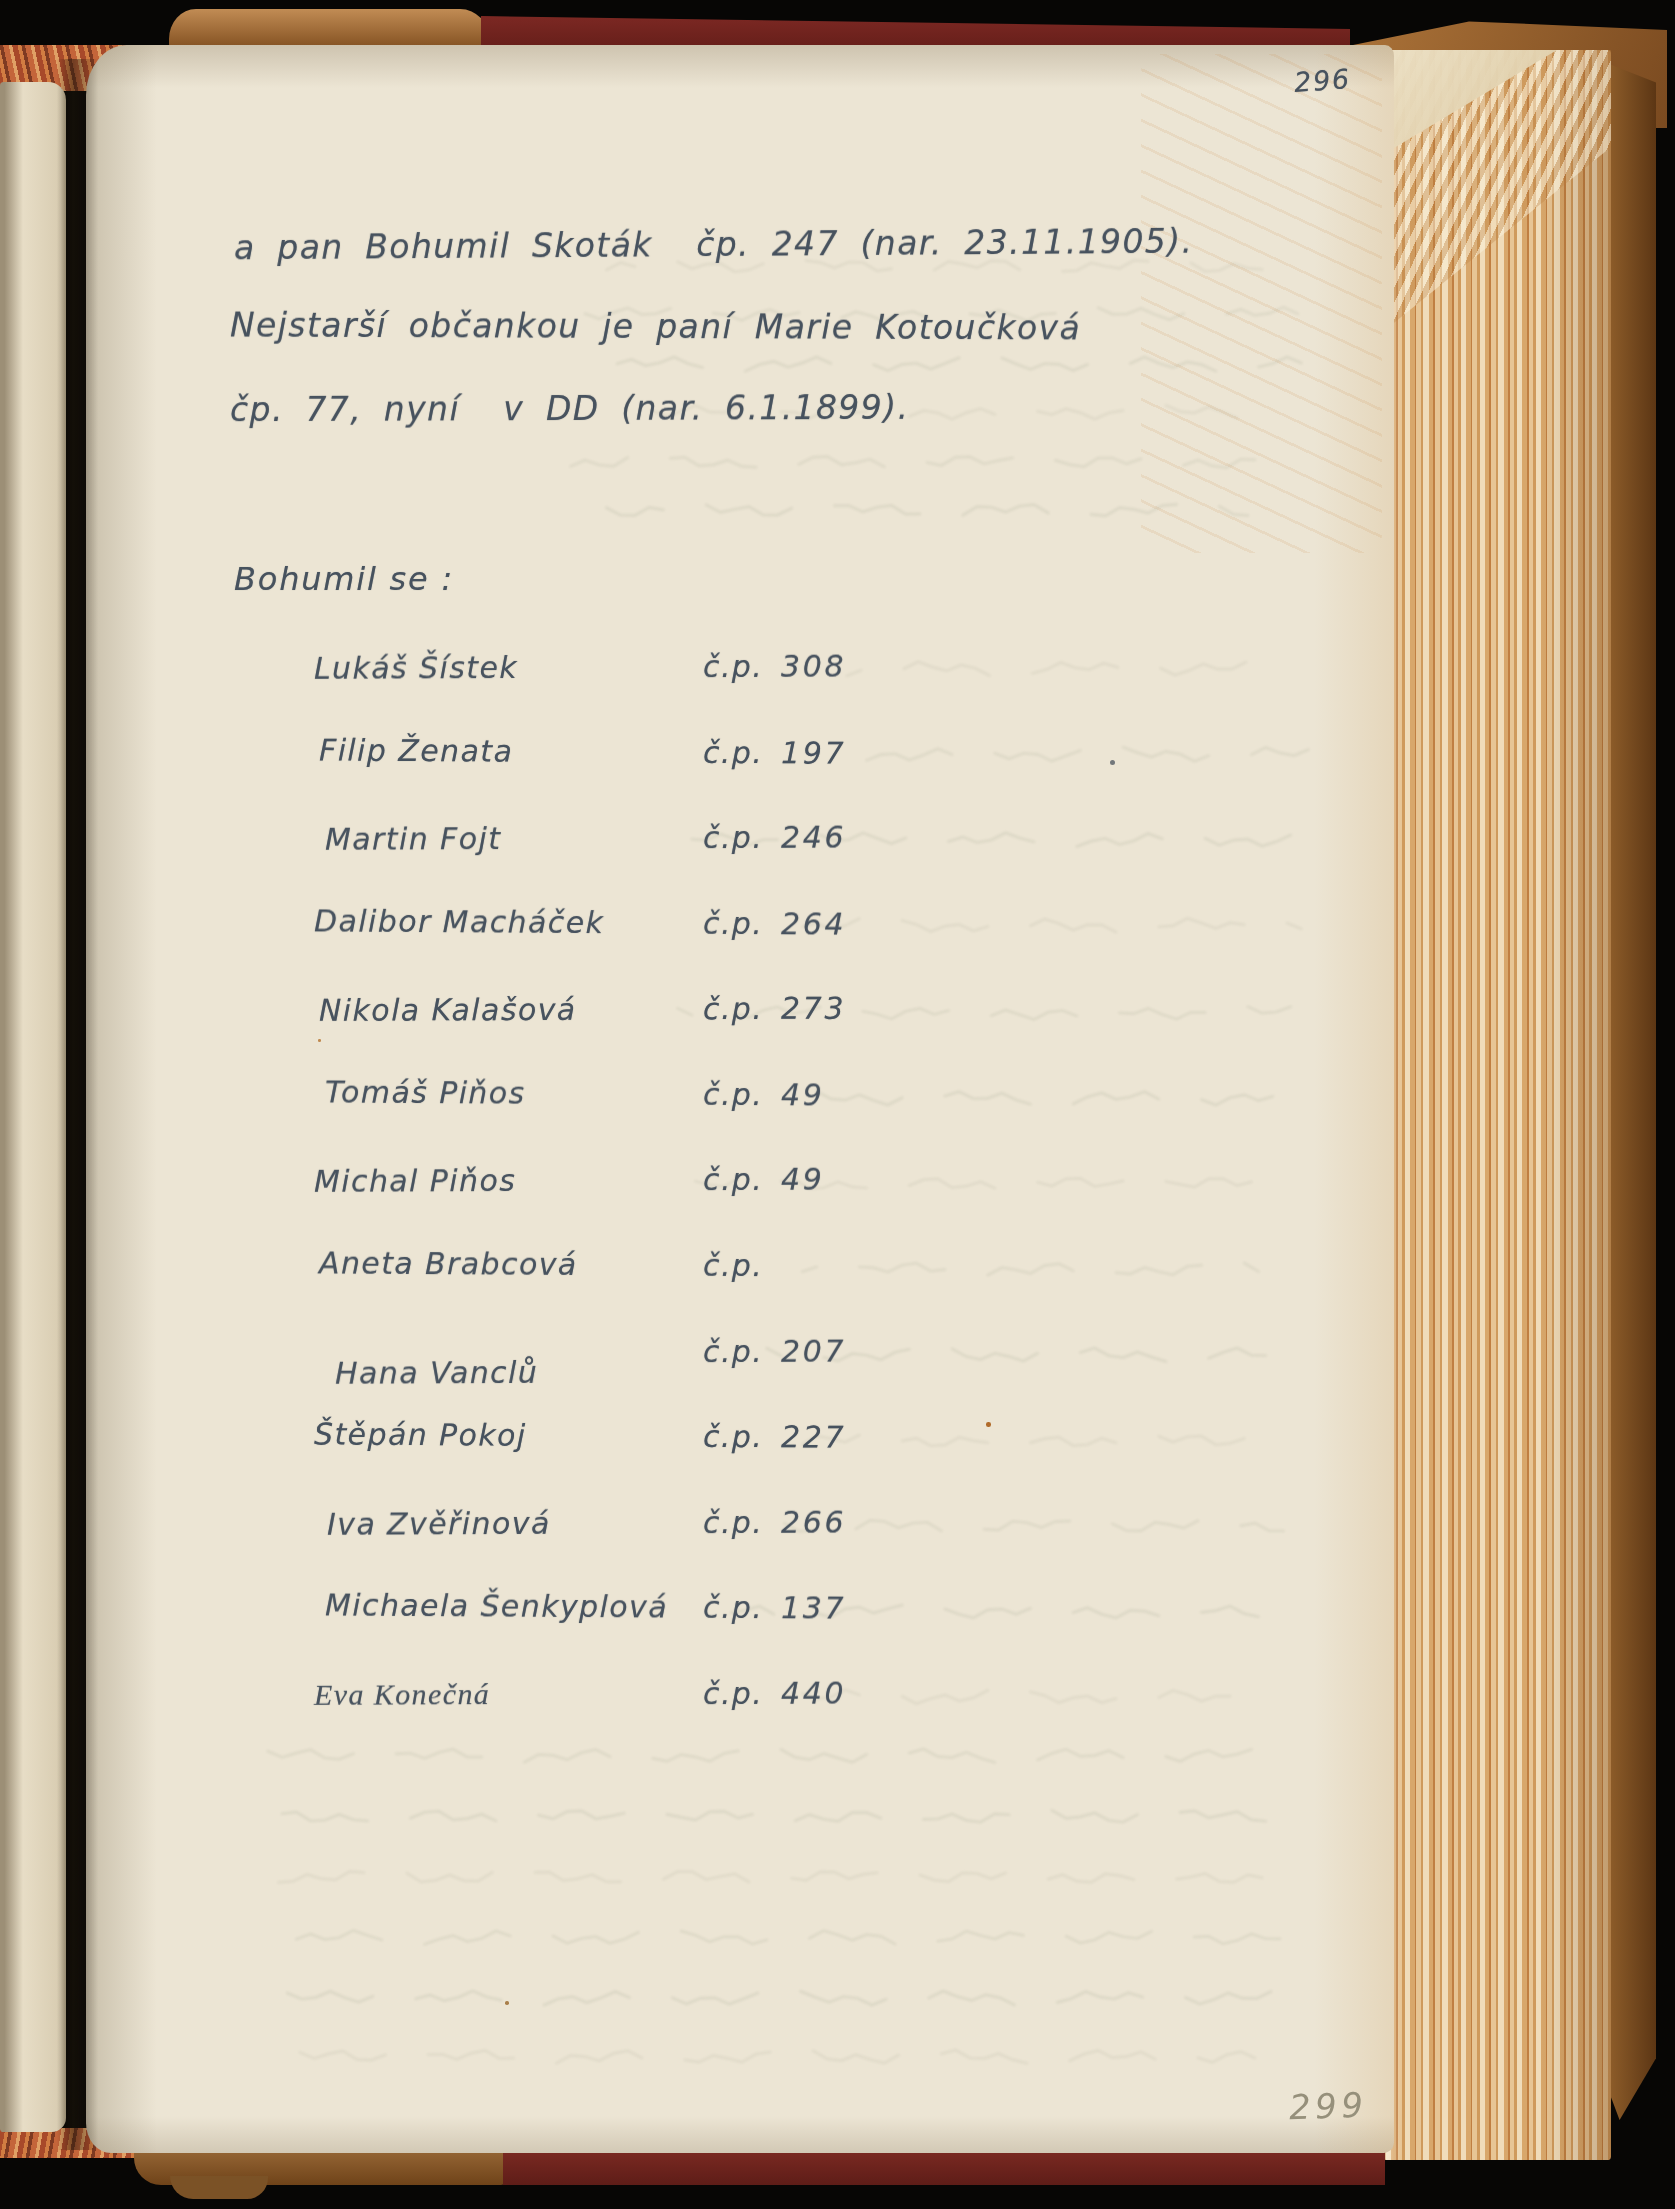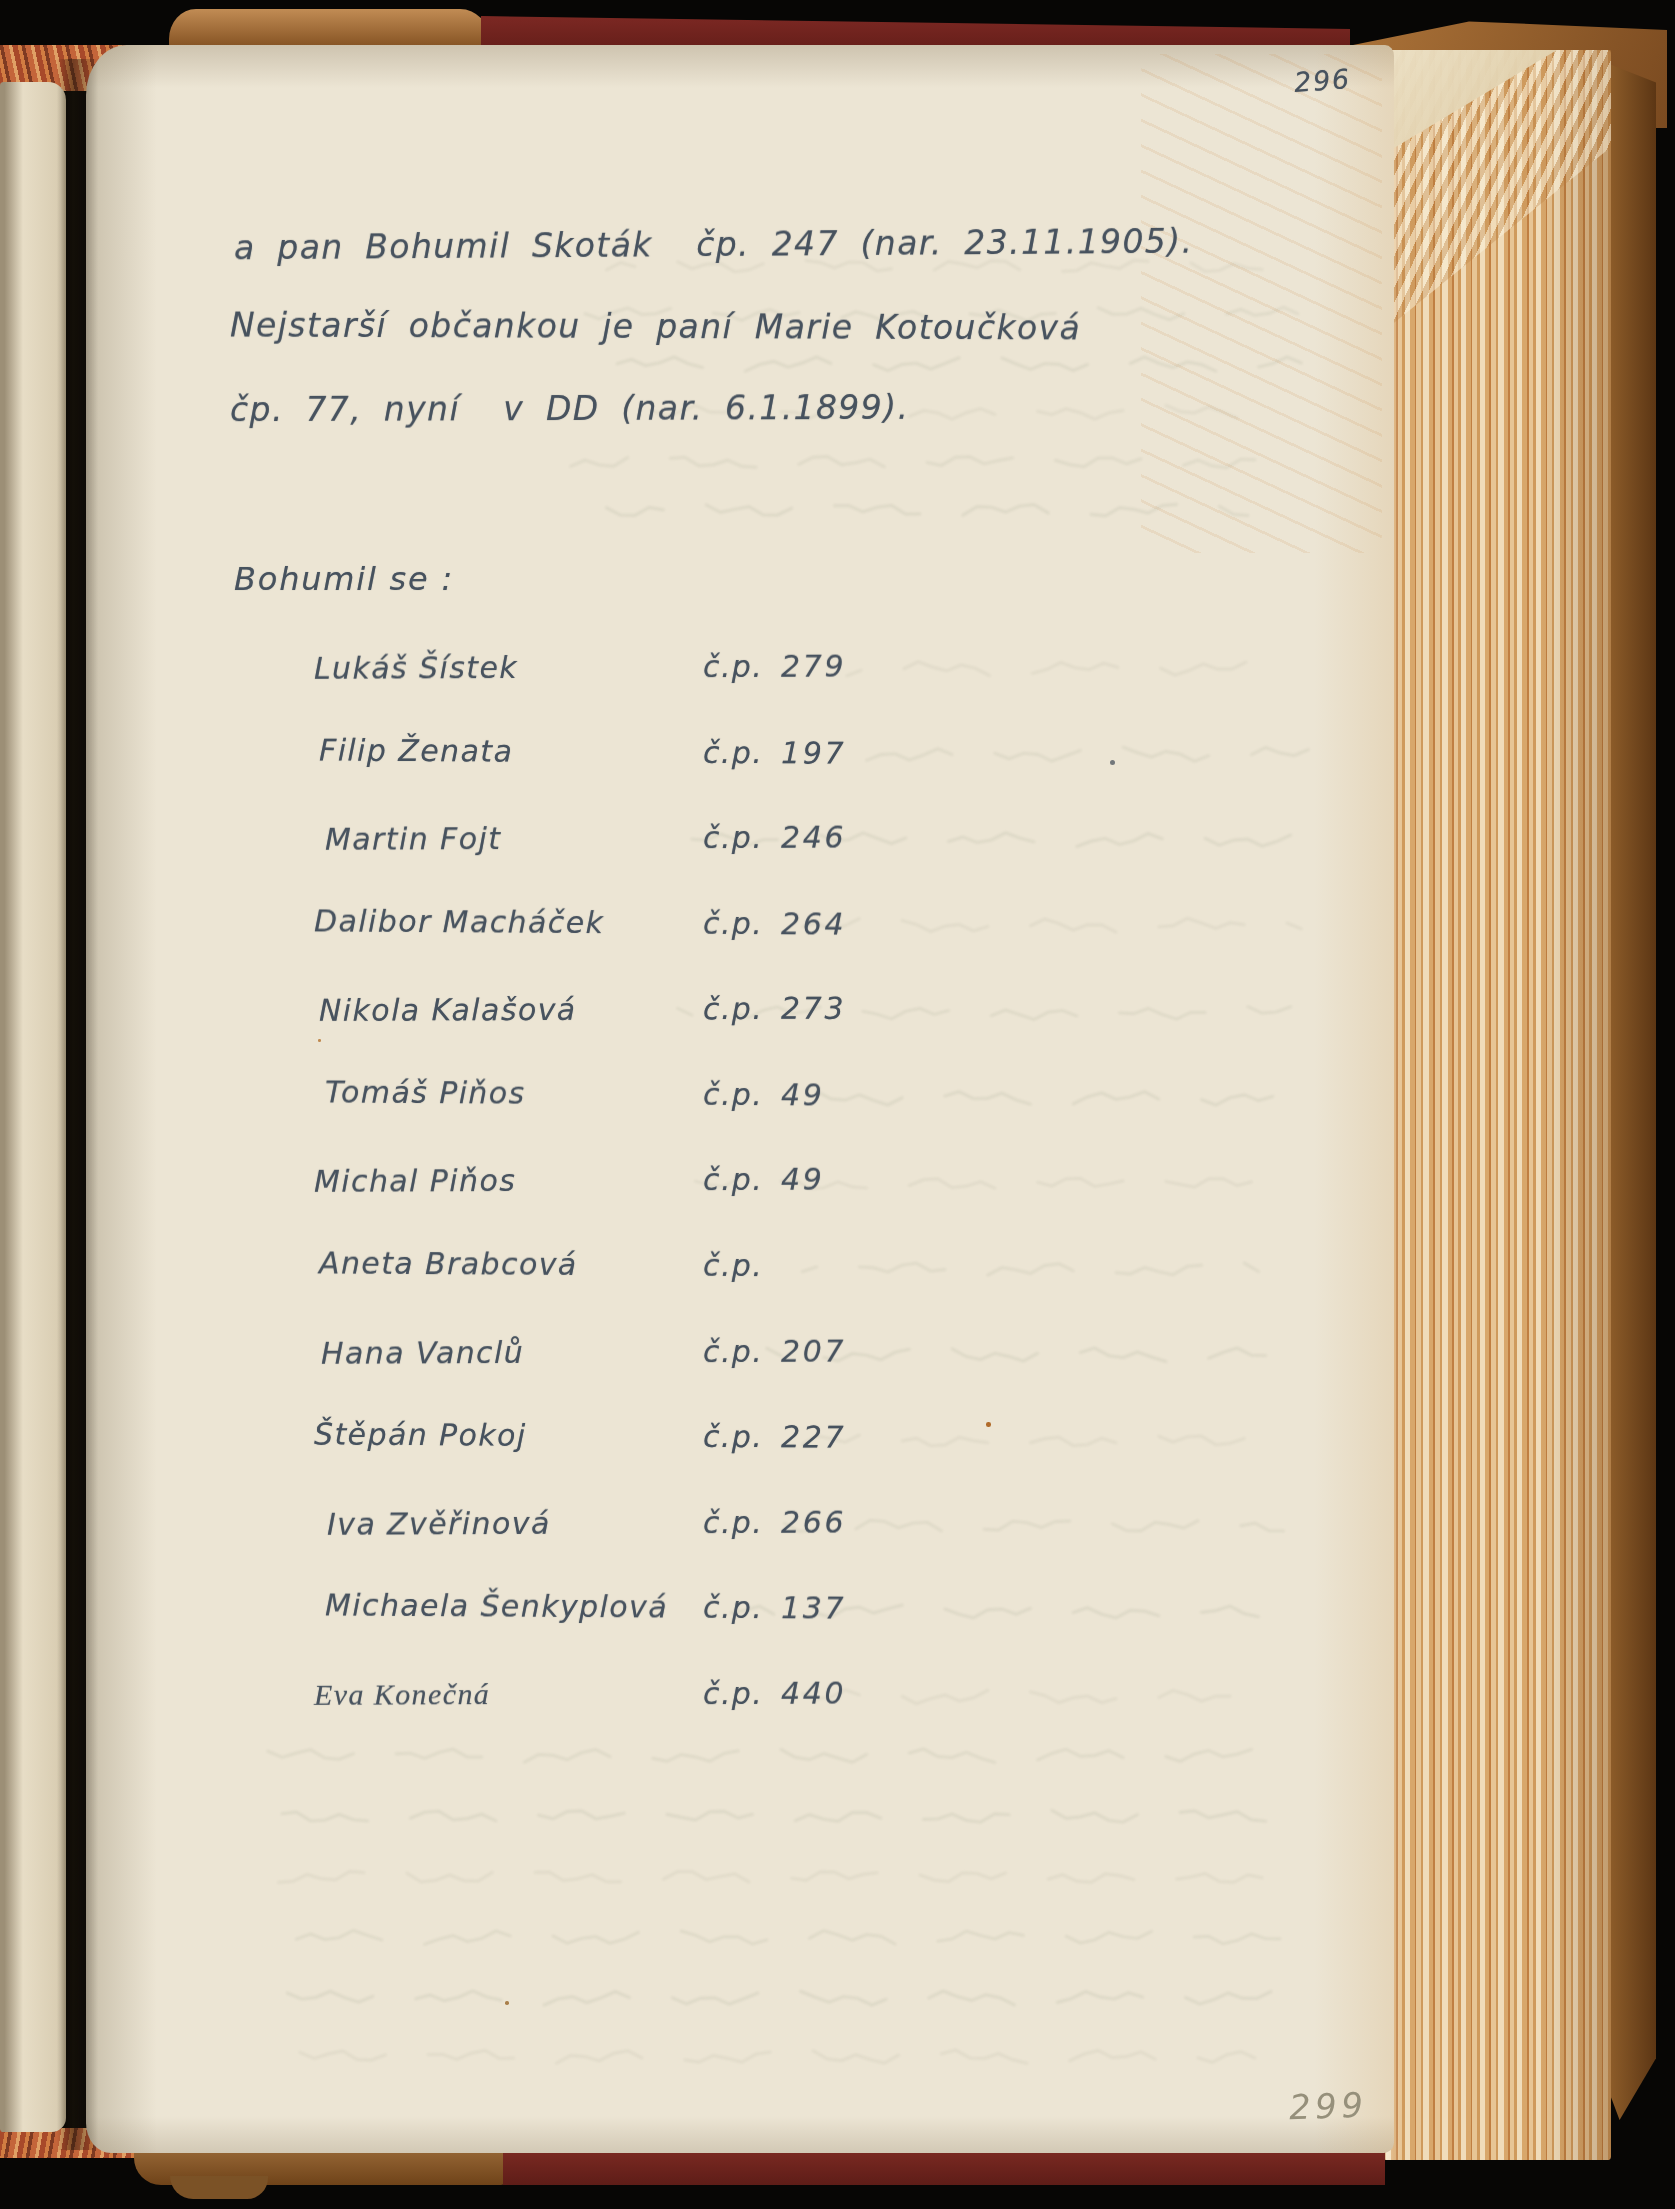--- a/index.html
+++ b/index.html
@@ -135,29 +135,29 @@
 
     <div class="pgnum-ink ink">296</div>
 
     <div class="intro l1 ink">a pan Bohumil Skoták  čp. 247 (nar. 23.11.1905).</div>
     <div class="intro l2 ink">Nejstarší občankou je paní Marie Kotoučková</div>
     <div class="intro l3 ink">čp. 77, nyní  v DD (nar. 6.1.1899).</div>
 
     <div class="heading ink">Bohumil se :</div>
 
     <div id="rows">
-        <div class="brow ink" style="top: 604px; transform: rotate(-0.25deg);"><span class="bname" style="left: 228px;">Lukáš Šístek</span><span class="blabel">č.p.</span><span class="bnum">279</span></div>
+        <div class="brow ink" style="top: 604px; transform: rotate(-0.25deg);"><span class="bname" style="left: 228px;">Lukáš Šístek</span><span class="blabel">č.p.</span><span class="bnum">308</span></div>
         <div class="brow ink" style="top: 690px; transform: rotate(0.35deg);"><span class="bname" style="left: 233px;">Filip Ženata</span><span class="blabel">č.p.</span><span class="bnum">197</span></div>
         <div class="brow ink" style="top: 775px; transform: rotate(-0.25deg);"><span class="bname" style="left: 239px;">Martin Fojt</span><span class="blabel">č.p.</span><span class="bnum">246</span></div>
         <div class="brow ink" style="top: 861px; transform: rotate(0.35deg);"><span class="bname" style="left: 228px;">Dalibor Macháček</span><span class="blabel">č.p.</span><span class="bnum">264</span></div>
         <div class="brow ink" style="top: 946px; transform: rotate(-0.25deg);"><span class="bname" style="left: 233px;">Nikola Kalašová</span><span class="blabel">č.p.</span><span class="bnum">273</span></div>
         <div class="brow ink" style="top: 1032px; transform: rotate(0.35deg);"><span class="bname" style="left: 239px;">Tomáš Piňos</span><span class="blabel">č.p.</span><span class="bnum">49</span></div>
         <div class="brow ink" style="top: 1117px; transform: rotate(-0.25deg);"><span class="bname" style="left: 228px;">Michal Piňos</span><span class="blabel">č.p.</span><span class="bnum">49</span></div>
         <div class="brow ink" style="top: 1203px; transform: rotate(0.35deg);"><span class="bname" style="left: 233px;">Aneta Brabcová</span><span class="blabel">č.p.</span><span class="bnum"></span></div>
-        <div class="brow ink" style="top: 1289px; transform: rotate(-0.25deg);"><span class="bname" style="left: 235px;">Hana Vanclů</span><span class="blabel">č.p.</span><span class="bnum">207</span></div>
+        <div class="brow ink" style="top: 1289px; transform: rotate(-0.25deg);"><span class="bname" style="left: 249px; margin-top: 20px;">Hana Vanclů</span><span class="blabel">č.p.</span><span class="bnum">207</span></div>
         <div class="brow ink" style="top: 1374px; transform: rotate(0.35deg);"><span class="bname" style="left: 228px;">Štěpán Pokoj</span><span class="blabel">č.p.</span><span class="bnum">227</span></div>
         <div class="brow ink" style="top: 1460px; transform: rotate(-0.25deg);"><span class="bname" style="left: 241px;">Iva Zvěřinová</span><span class="blabel">č.p.</span><span class="bnum">266</span></div>
         <div class="brow ink" style="top: 1545px; transform: rotate(0.35deg);"><span class="bname" style="left: 239px;">Michaela Šenkyplová</span><span class="blabel">č.p.</span><span class="bnum">137</span></div>
         <div class="brow ink" style="top: 1631px; transform: rotate(-0.25deg);"><span class="bname" style="left: 228px; font-family: Liberation Serif, serif;">Eva Konečná</span><span class="blabel">č.p.</span><span class="bnum">440</span></div>
       </div>
 
     <div class="ink-dot"></div>
     <div class="speck sp1"></div>
     <div class="speck sp2"></div>
     <div class="speck sp3"></div>

